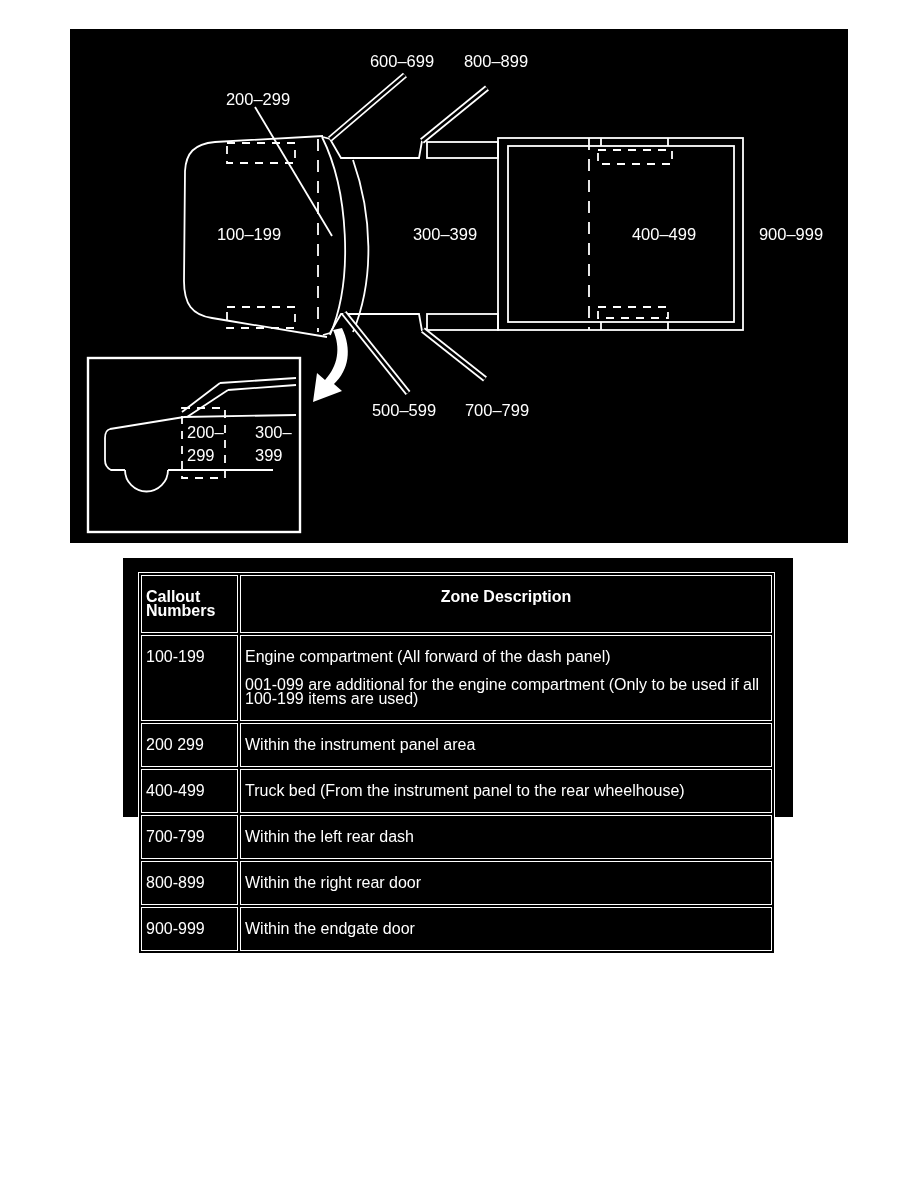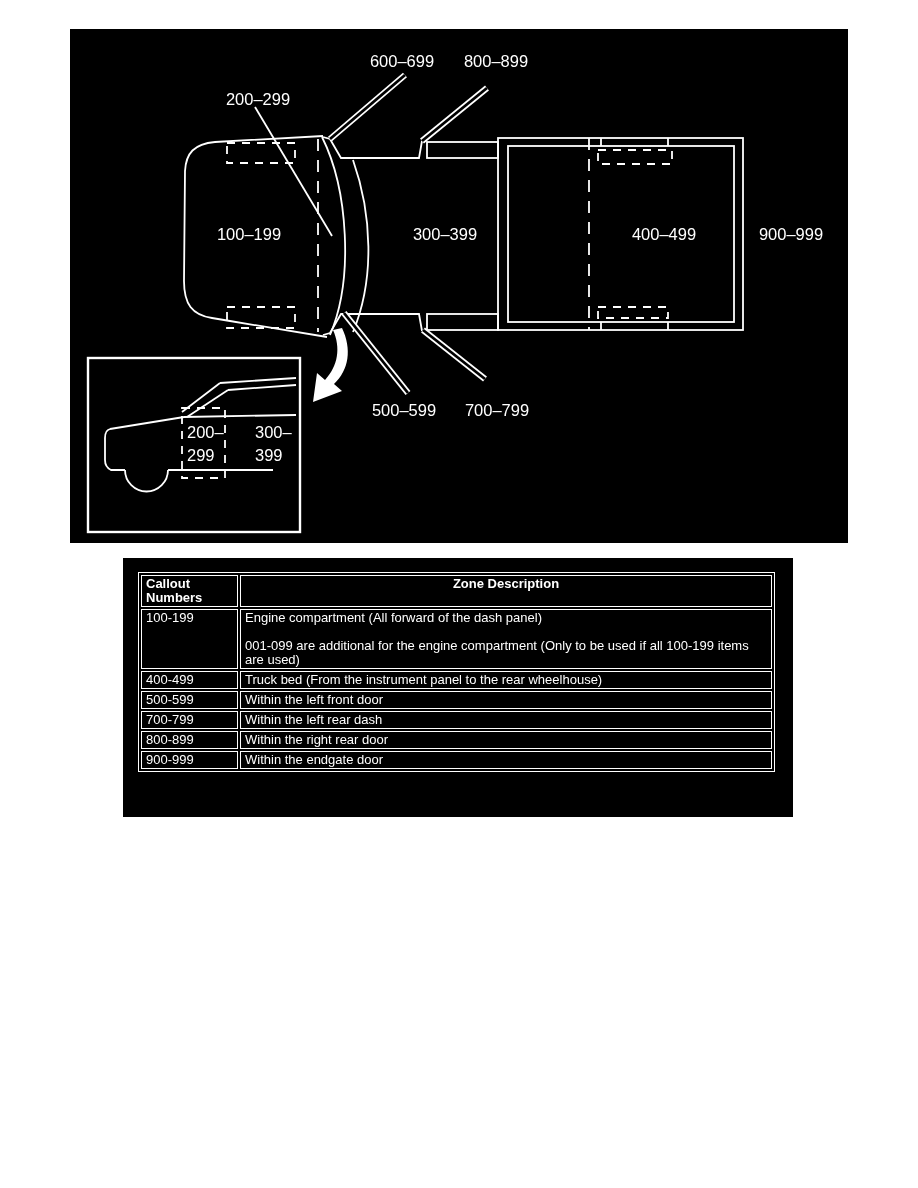--- a/index.html
+++ b/index.html
@@ -16,22 +16,22 @@
   svg .dbl-w{ stroke:#ffffff; stroke-width:6.2; fill:none; stroke-linecap:butt; }
   svg .dbl-b{ stroke:#000000; stroke-width:2.8; fill:none; stroke-linecap:butt; }
   svg .dlabel { font:16.5px "Liberation Sans", sans-serif; fill:#ffffff; text-anchor:middle; }
   svg .ilabel { font:16.5px "Liberation Sans", sans-serif; fill:#ffffff; text-anchor:start; }
 
   table.zone-table { position:absolute; left:15px; top:14px; width:637px;
     border-collapse:separate; border-spacing:2px; border:1px solid #ffffff;
     background:#000000; table-layout:fixed; }
   table.zone-table th, table.zone-table td {
     border:1px solid #ffffff; color:#ffffff;
-    font-family:"Liberation Sans", sans-serif; font-size:13px; line-height:14px;
-    padding:1px 4px; vertical-align:top; text-align:left; overflow:hidden; }
+    font-family:"Liberation Sans", sans-serif; font-size:16px; line-height:14px;
+    padding:14px 4px; vertical-align:top; text-align:left; overflow:hidden; }
   table.zone-table th { font-weight:bold; }
   table.zone-table th.desc-h { text-align:center;margin-top:34px; }
   td.multiline { white-space:pre-line; line-height:17px; }
 </style>
 </head>
 <body>
 
 <div class="page">
 
   <div class="panel panel-diagram">
@@ -128,26 +128,26 @@
         </tr>
       </thead>
       <tbody>
         <tr>
           <td>100-199</td>
           <td class="multiline">Engine compartment (All forward of the dash panel)
 
 001-099 are additional for the engine compartment (Only to be used if all 100-199 items are used)</td>
         </tr>
         <tr>
+          <td>200 299</td>
+          <td>Within the instrument panel area</td>
+        </tr>
+        <tr>
           <td>400-499</td>
           <td>Truck bed (From the instrument panel to the rear wheelhouse)</td>
-        </tr>
-        <tr>
-          <td>500-599</td>
-          <td>Within the left front door</td>
         </tr>
         <tr>
           <td>700-799</td>
           <td>Within the left rear dash</td>
         </tr>
         <tr>
           <td>800-899</td>
           <td>Within the right rear door</td>
         </tr>
         <tr>

